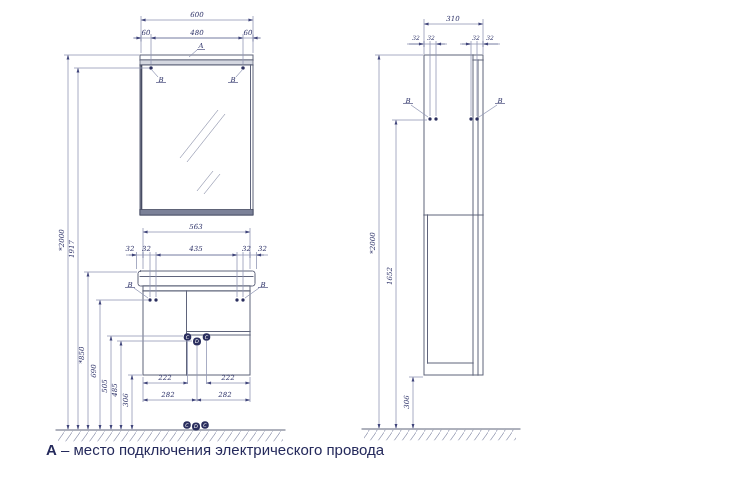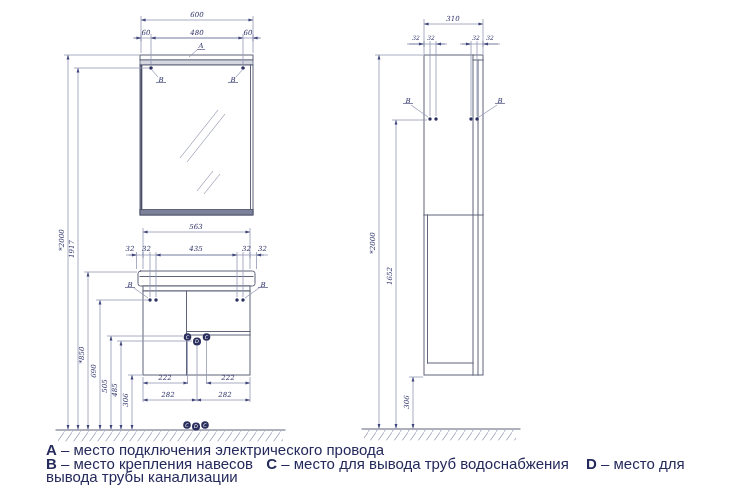--- a/index.html
+++ b/index.html
@@ -245,22 +245,14 @@
     <text class="dt" text-anchor="middle" transform="rotate(-90 392 276)" x="392" y="276">1652</text>
     <text class="dt" text-anchor="middle" transform="rotate(-90 409 402)" x="409" y="402">306</text>
   </g>
 </svg>
 
   <div class="legend">
     <div>
       <b>A</b>
       <span>– место подключения электрического провода</span>
     </div>
-    <div>
-      <b>B</b>
-      <span>– место крепления навесов</span>
-      <b class="lg-gap1">C</b>
-      <span>– место для вывода труб водоснабжения</span>
-      <b class="lg-gap2">D</b>
-      <span>– место для вывода трубы канализации</span>
-    </div>
   </div>
 </div>
 
 </body></html>

